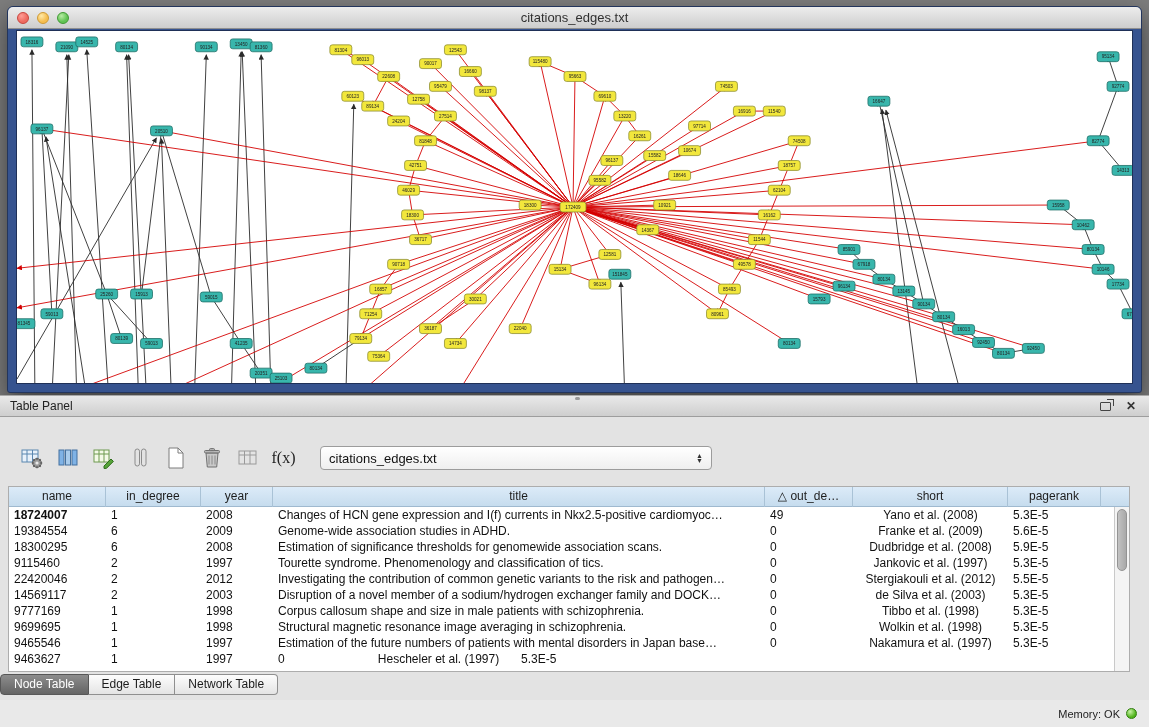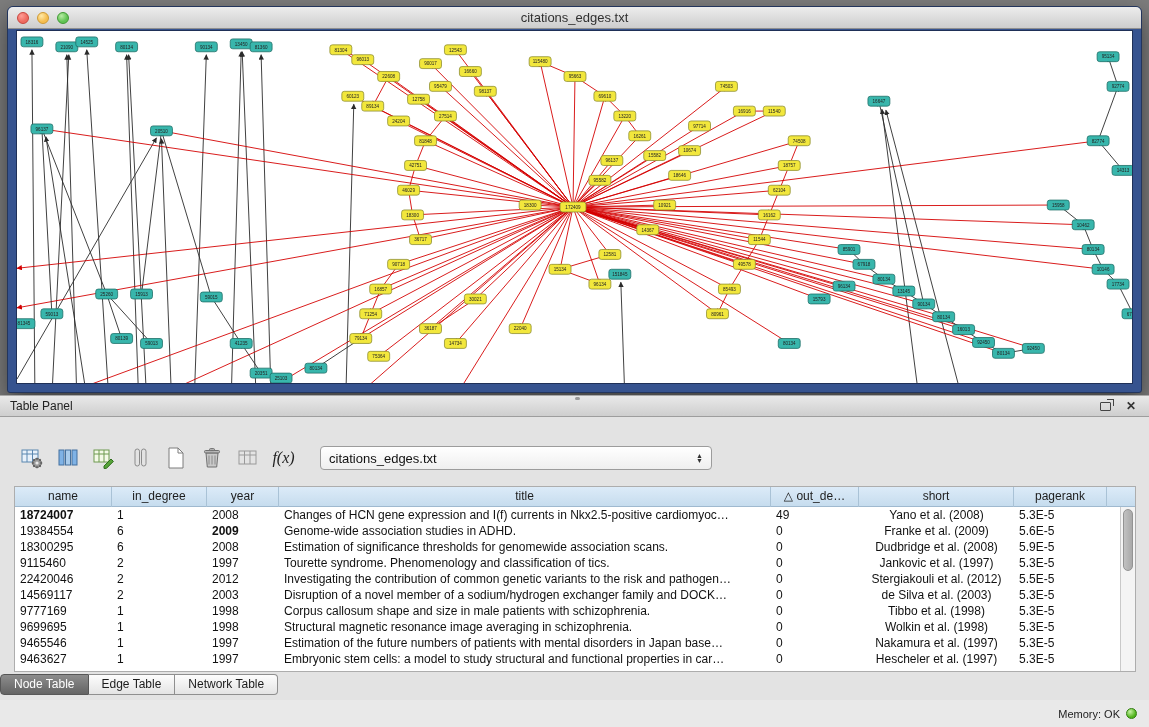--- a/index.html
+++ b/index.html
@@ -32,28 +32,28 @@
   .ph-icon { width:16px; height:14px; margin-left:10px; display:flex; align-items:center; justify-content:center;
     color:#333; font-size:12px; cursor:default; }
   .float-glyph { width:11px; height:9px; border:1.5px solid #444; border-radius:1px; position:relative; }
   .float-glyph:before { content:""; position:absolute; right:-4px; top:-4px; width:6px; height:6px; border-top:1.5px solid #444; border-right:1.5px solid #444; }
   .panel-body { position:absolute; left:0; top:417px; width:1149px; height:283px; background:#e3e3e3; }
 
   
   .toolbar { position:absolute; left:18px; top:26px; height:30px; display:flex; align-items:center; gap:9px; }
   .tb-icon { width:27px; height:27px; display:flex; align-items:center; justify-content:center; border-radius:3px; }
   .tb-icon svg { display:block; }
-  .fx { font-family:"Liberation Serif",serif; font-style:italic; font-size:16px; color:#222; }
+  .fx { font-family:"Liberation Serif",serif; font-size:16px; color:#222; }
   .combo { width:392px; height:24px; margin-left:14px; background:linear-gradient(#ffffff,#efefef);
     border:1px solid #9c9c9c; border-radius:4px; display:flex; align-items:center; padding:0 8px; font-size:13px; color:#111;
     box-shadow:inset 0 1px 0 #fff; }
   .combo .arrows { margin-left:auto; display:flex; flex-direction:column; line-height:5px; font-size:7px; color:#333; }
 
   
-  .dtable { position:absolute; left:14px; top:69px; width:1122px; height:186px; background:#fff;
+  .dtable { position:absolute; left:8px; top:69px; width:1122px; height:186px; background:#fff;
     border:1px solid #adadad; overflow:hidden; font-size:12px; }
   .thead { display:flex; height:20px; background:linear-gradient(#dcebf8,#c6dcee); border-bottom:1px solid #9fb9cf; }
   .th { height:20px; line-height:19px; text-align:center; color:#1d1d1d; border-right:1px solid #a9c2d6;
     overflow:hidden; white-space:nowrap; flex:0 0 auto; }
   .th.fill { flex:1 1 auto; border-right:none; }
   .tbody { position:relative; }
   .tr { display:flex; height:16px; line-height:16px; background:#fff; }
   .td { height:16px; padding:0 5px; overflow:hidden; white-space:nowrap; color:#111; flex:0 0 auto; }
   .td.center { text-align:center; }
   .vscroll { position:absolute; right:0; top:20px; bottom:0; width:15px; background:#f4f4f4; border-left:1px solid #c9c9c9; }
@@ -754,21 +754,21 @@
             <div class="td" style="width: 95px;">1</div>
             <div class="td" style="width: 72px;">2008</div>
             <div class="td" style="width: 492px;">Changes of HCN gene expression and I(f) currents in Nkx2.5-positive cardiomyoc…</div>
             <div class="td" style="width: 88px;">49</div>
             <div class="td center" style="width: 155px;">Yano et al. (2008)</div>
             <div class="td" style="width: 93px;">5.3E-5</div>
           </div>
           <div class="tr">
             <div class="td" style="width: 97px;">19384554</div>
             <div class="td" style="width: 95px;">6</div>
-            <div class="td" style="width: 72px; font-weight: bold;">2009</div>
+            <div class="td" style="width: 72px;">2009</div>
             <div class="td" style="width: 492px;">Genome-wide association studies in ADHD.</div>
             <div class="td" style="width: 88px;">0</div>
             <div class="td center" style="width: 155px;">Franke et al. (2009)</div>
             <div class="td" style="width: 93px;">5.6E-5</div>
           </div>
           <div class="tr">
             <div class="td" style="width: 97px;">18300295</div>
             <div class="td" style="width: 95px;">6</div>
             <div class="td" style="width: 72px;">2008</div>
             <div class="td" style="width: 492px;">Estimation of significance thresholds for genomewide association scans.</div>
@@ -827,21 +827,20 @@
             <div class="td" style="width: 72px;">1997</div>
             <div class="td" style="width: 492px;">Estimation of the future numbers of patients with mental disorders in Japan base…</div>
             <div class="td" style="width: 88px;">0</div>
             <div class="td center" style="width: 155px;">Nakamura et al. (1997)</div>
             <div class="td" style="width: 93px;">5.3E-5</div>
           </div>
           <div class="tr">
             <div class="td" style="width: 97px;">9463627</div>
             <div class="td" style="width: 95px;">1</div>
             <div class="td" style="width: 72px;">1997</div>
-            <div class="td" style="width: 492px;">Embryonic stem cells: a model to study structural and functional properties in car…</div>
             <div class="td" style="width: 88px;">0</div>
             <div class="td center" style="width: 155px;">Hescheler et al. (1997)</div>
             <div class="td" style="width: 93px;">5.3E-5</div>
           </div>
         </div>
       <div class="vscroll">
           <div class="vthumb"></div>
         </div>
     </div>
 

